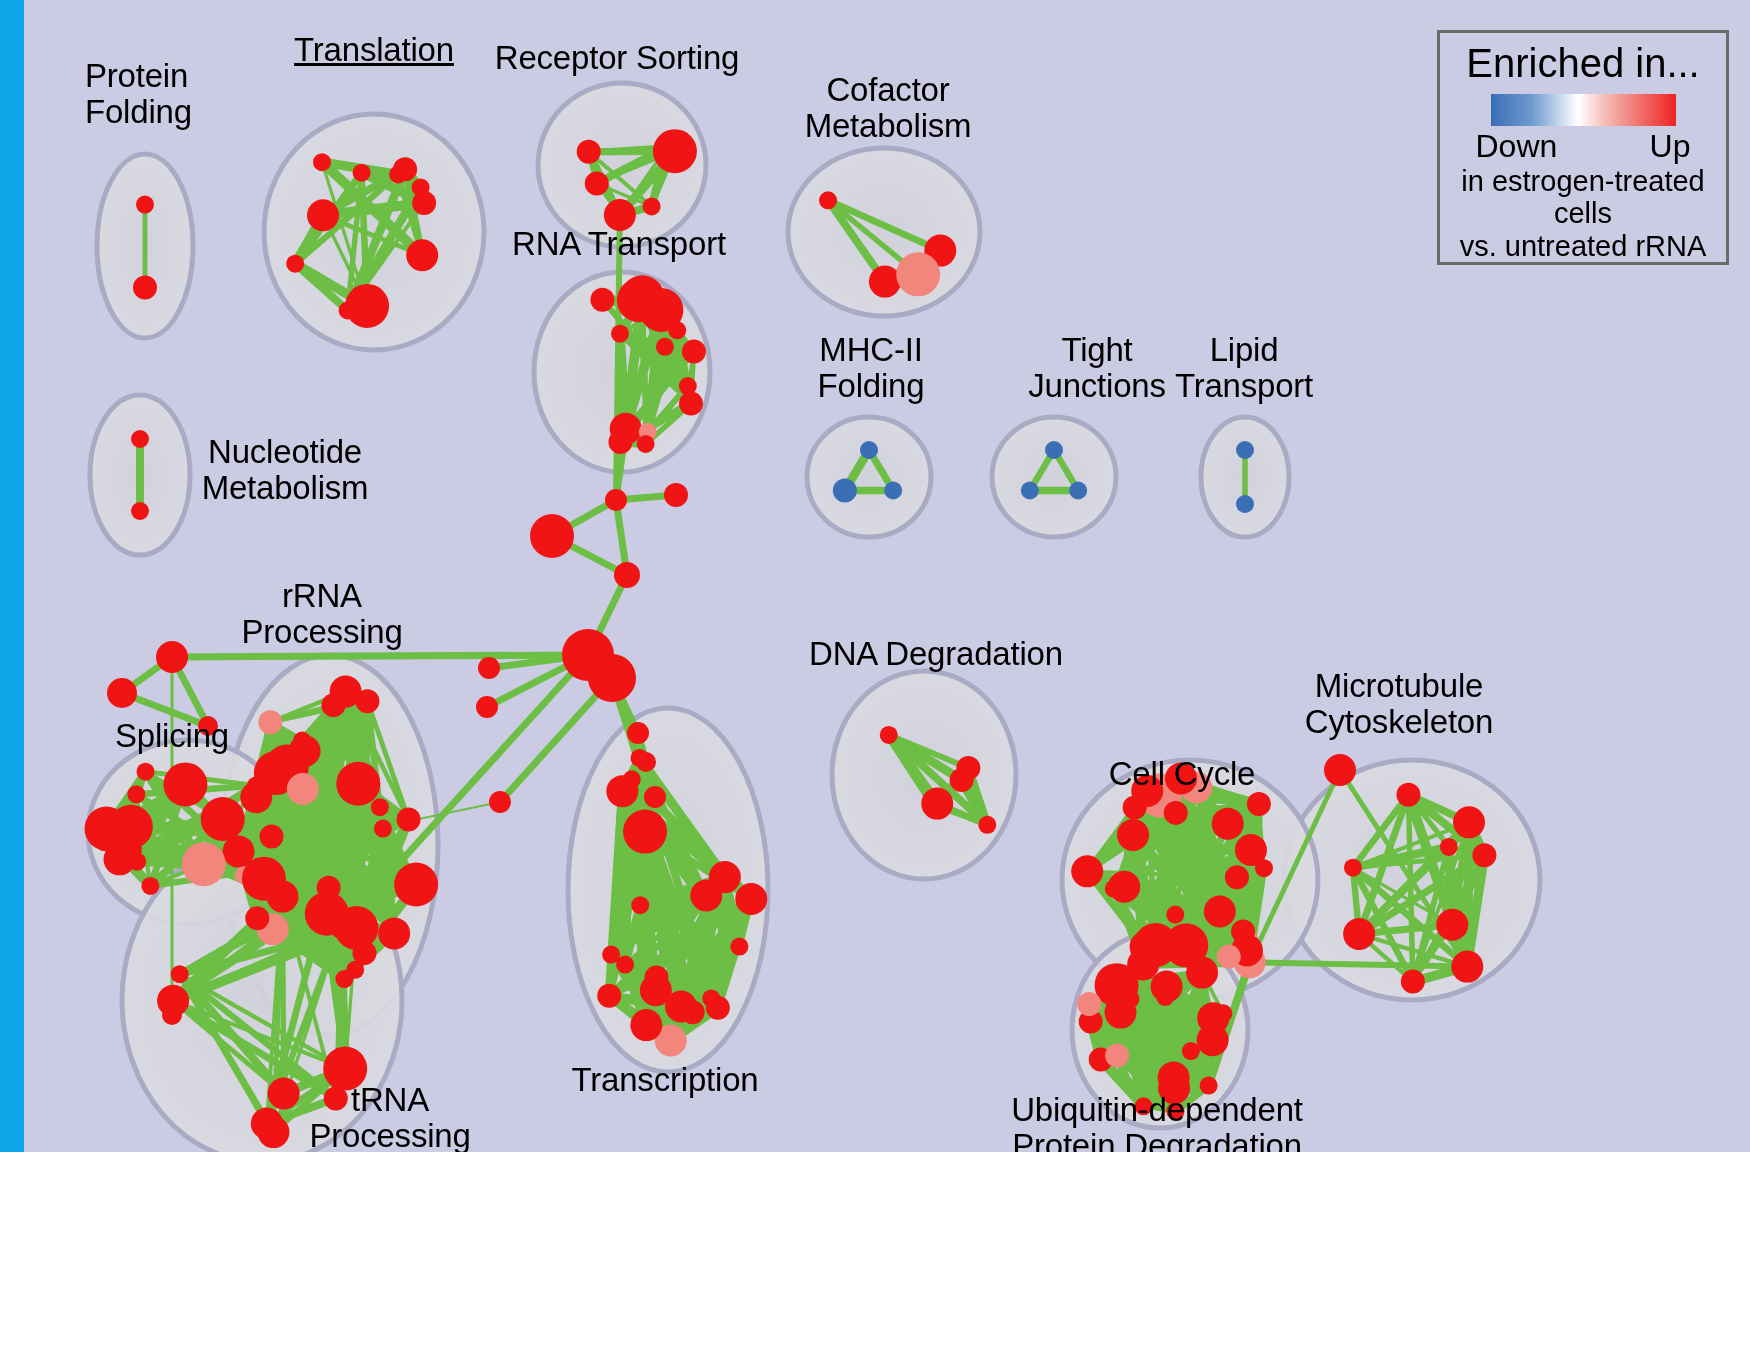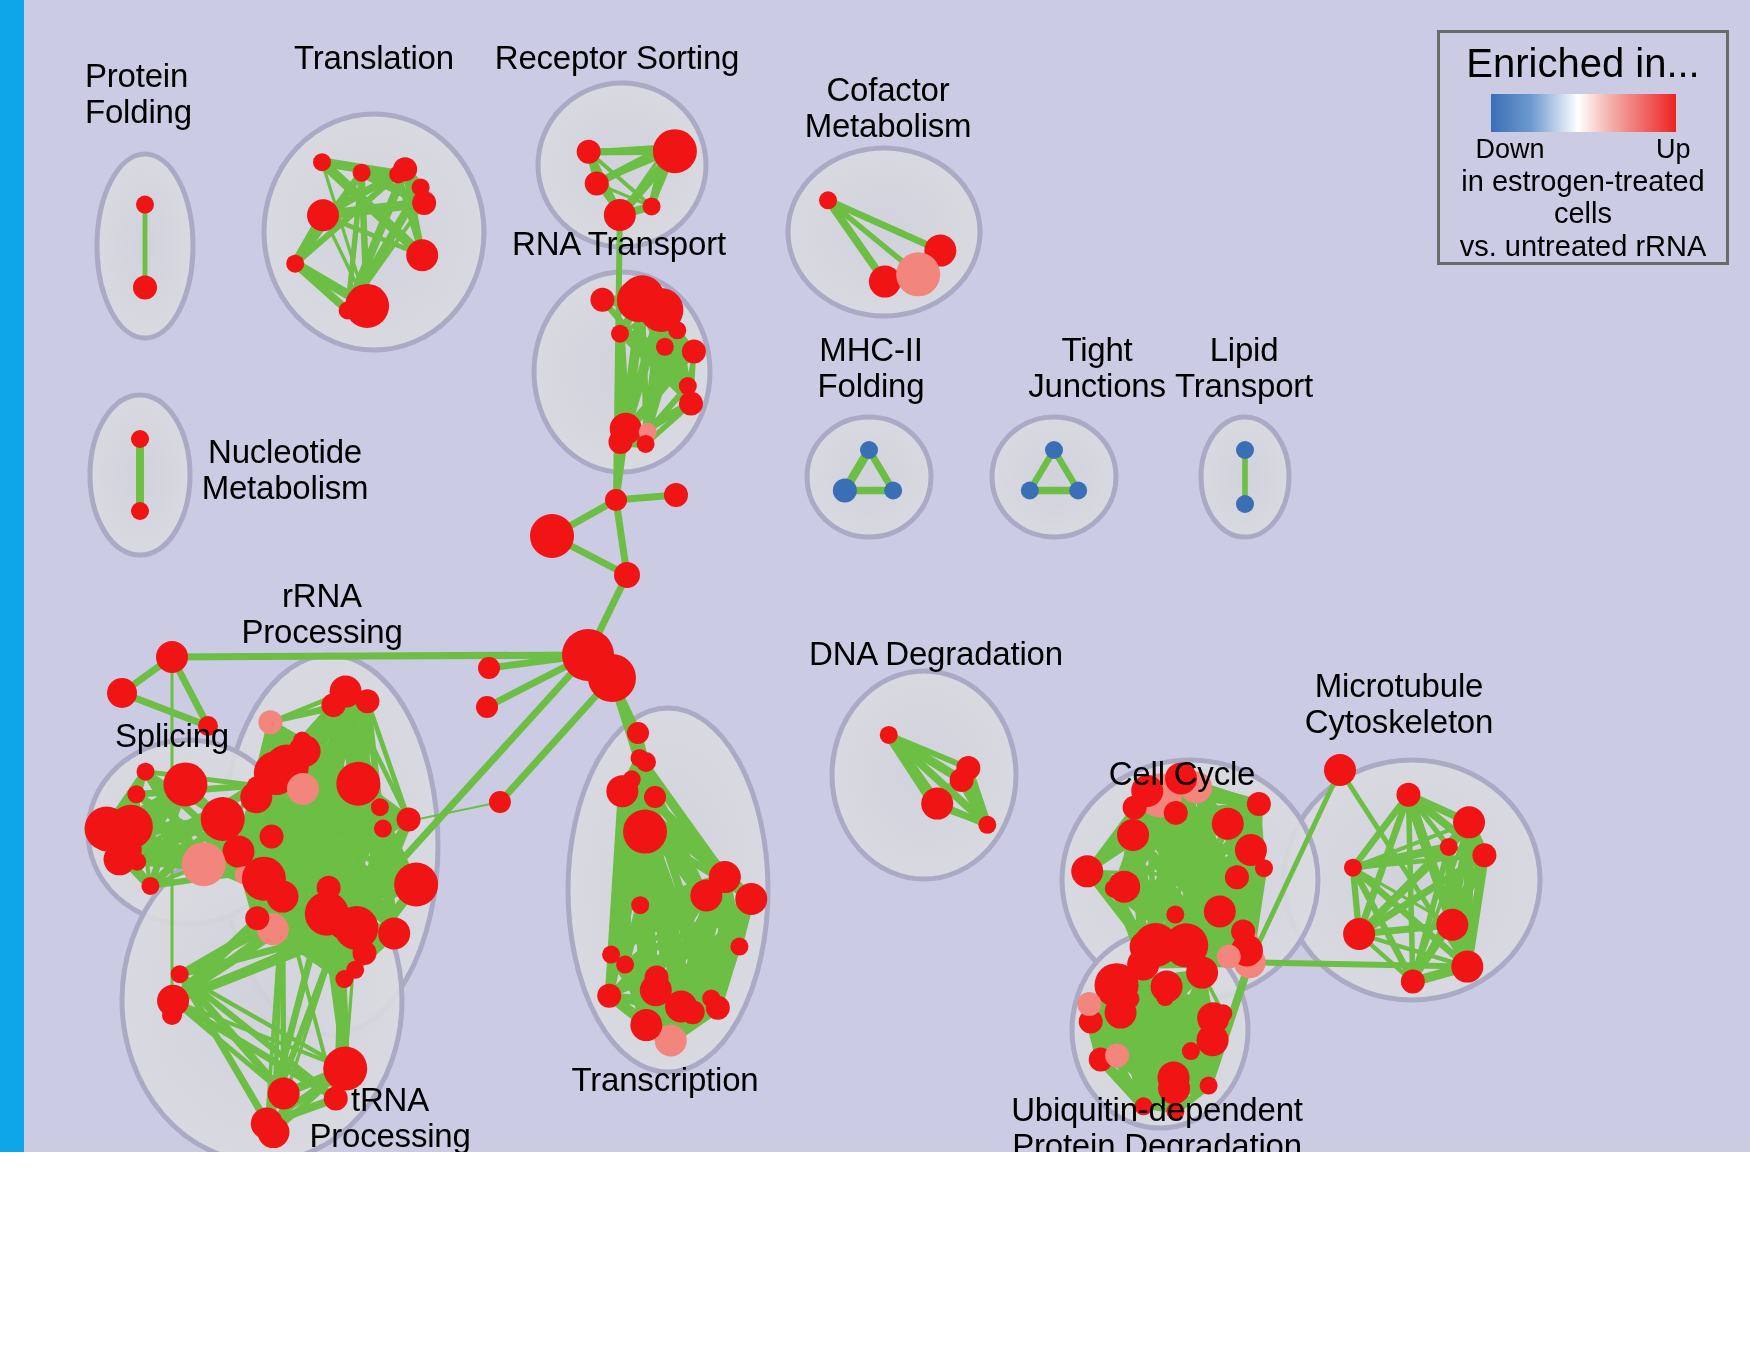--- a/index.html
+++ b/index.html
@@ -64,21 +64,21 @@
   }
   #legend-bar {
     width: 185px;
     height: 58px;
     background: linear-gradient(to right, #3a6eb5 0%, #6e9ad0 22%, #ffffff 47%, #f3b3ad 64%, #ee2222 100%);
   }
   #legend-ends {
     width: 215px;
     display: flex;
     justify-content: space-between;
-    font-size: 27px;
+    font-size: 32px;
     color: #000;
     margin-top: 2px;
   }
   .legend-sub {
     font-size: 29px;
     color: #000;
     line-height: 1.12;
     text-align: center;
   }
 </style>
@@ -1360,21 +1360,21 @@
         <circle cx="1174.0760671758794" cy="1088.2051422296327" r="16" fill="#f01414"></circle>
         <circle cx="1118.228720227195" cy="1000.1738436498184" r="9" fill="#f01414"></circle>
         <circle cx="1174.8452461440102" cy="1073.9890088009038" r="9" fill="#f01414"></circle>
         <circle cx="1213.2048286796378" cy="1018.1846393322039" r="16" fill="#f01414"></circle>
       </g>
   </svg>
 
   <div id="labels">
       <div class="cluster-label ta-left" style="left: 85px; top: 58px;">Protein
 Folding</div>
-      <div class="cluster-label ta-center" style="left: 374px; top: 40px;">Translation</div>
+      <div class="cluster-label ta-center" style="left: 374px; top: 32px; text-decoration: underline;">Translation</div>
       <div class="cluster-label ta-center" style="left: 617px; top: 40px;">Receptor Sorting</div>
       <div class="cluster-label ta-center" style="left: 888px; top: 72px;">Cofactor
 Metabolism</div>
       <div class="cluster-label ta-center" style="left: 619px; top: 226px;">RNA Transport</div>
       <div class="cluster-label ta-center" style="left: 285px; top: 434px;">Nucleotide
 Metabolism</div>
       <div class="cluster-label ta-center" style="left: 871px; top: 332px;">MHC-II
 Folding</div>
       <div class="cluster-label ta-center" style="left: 1053px; top: 332px; margin-left: 44px;">Tight
 Junctions</div>

